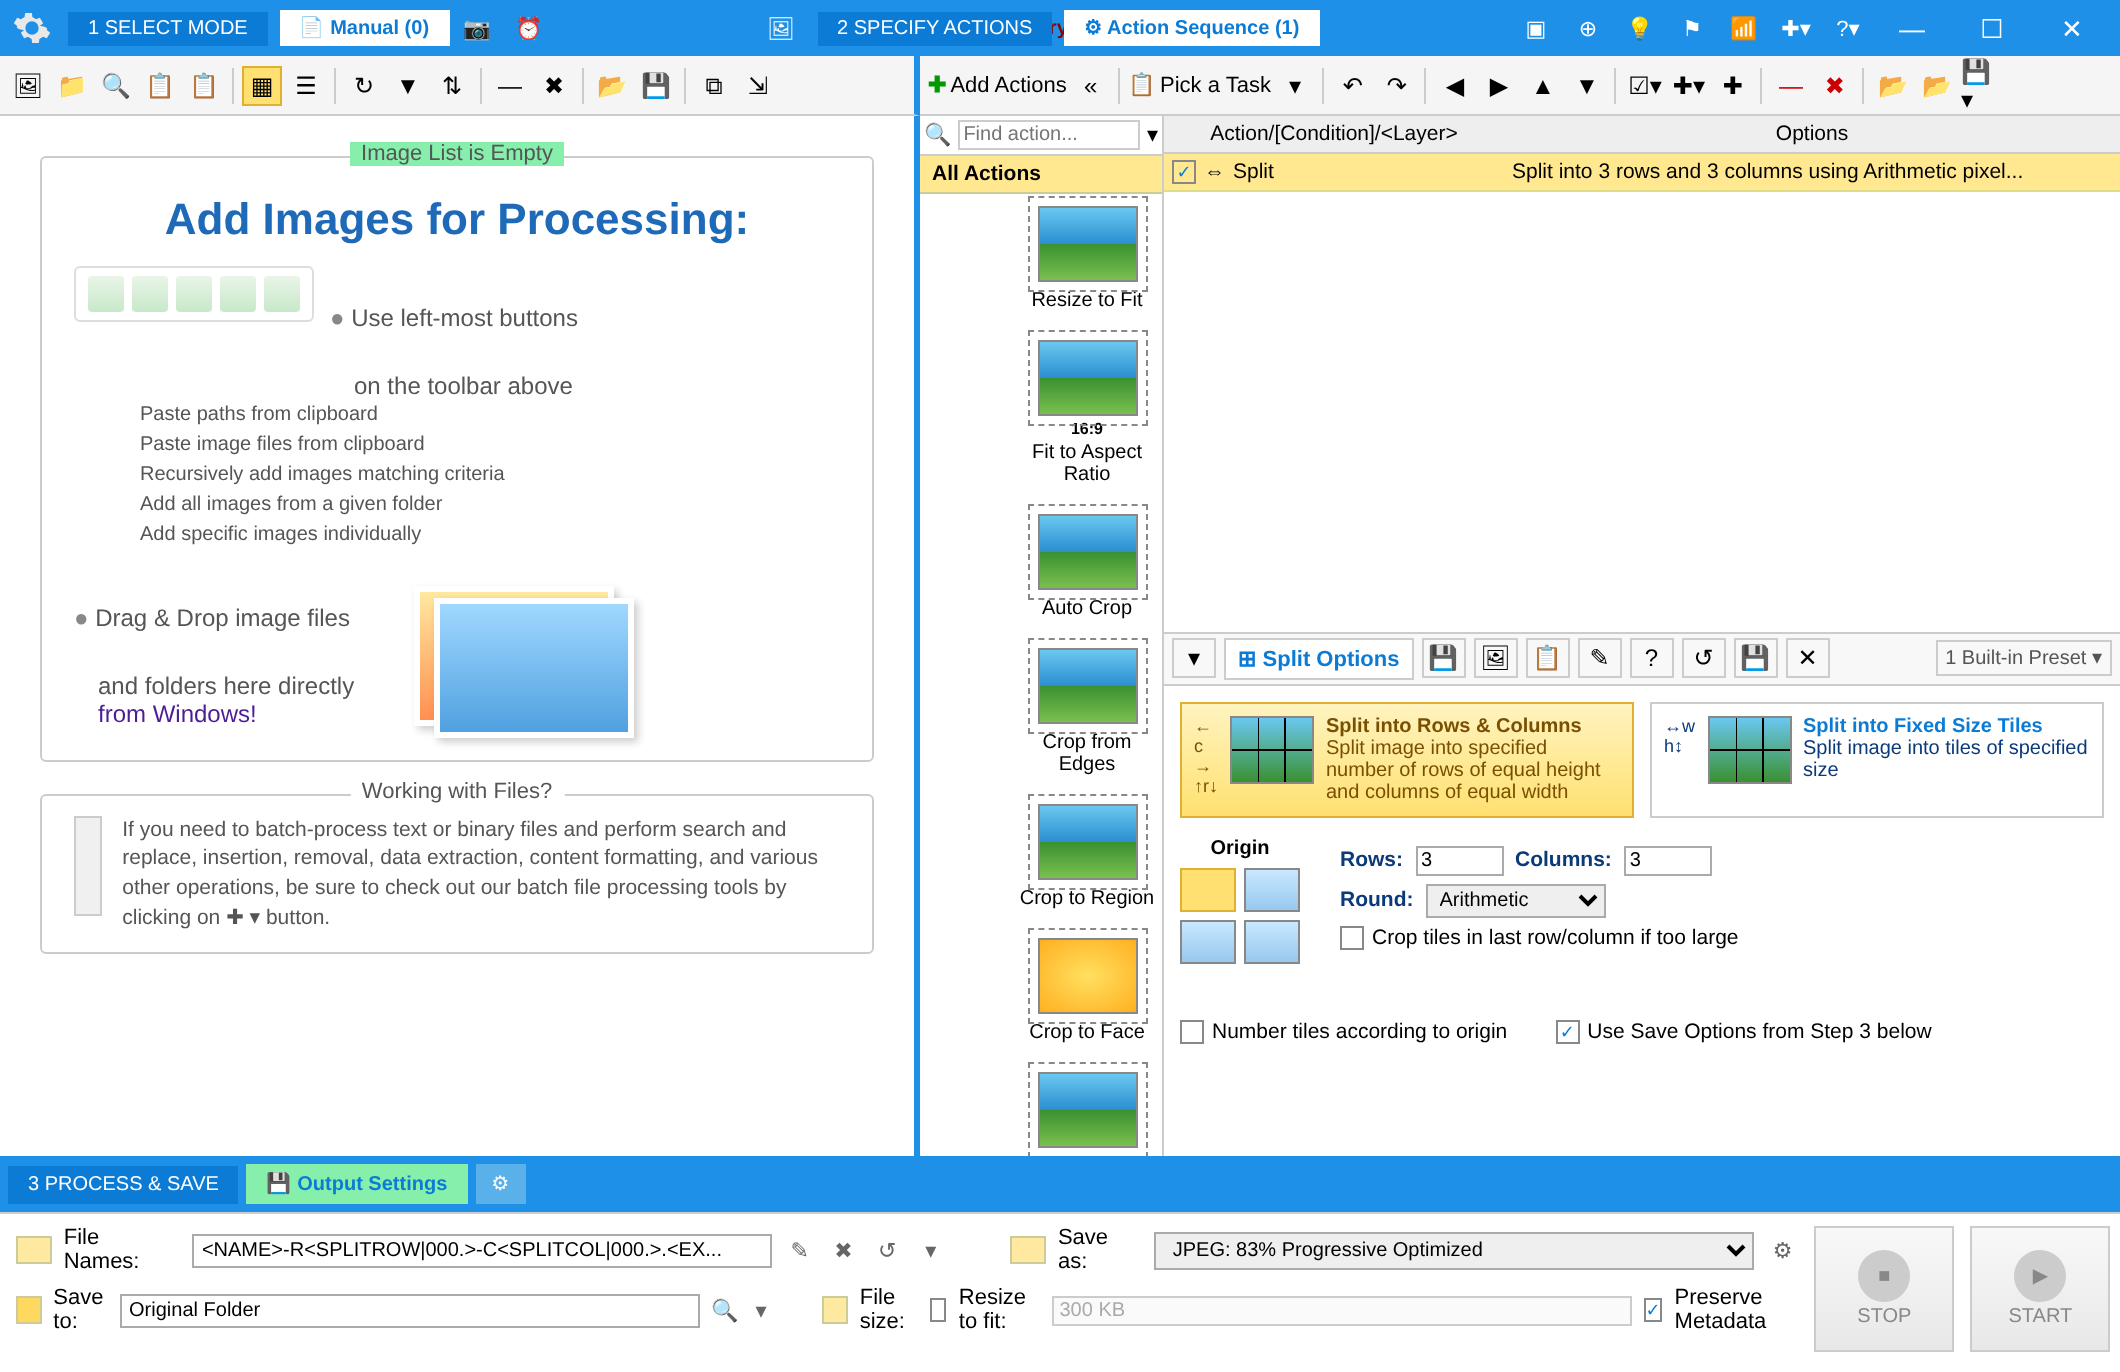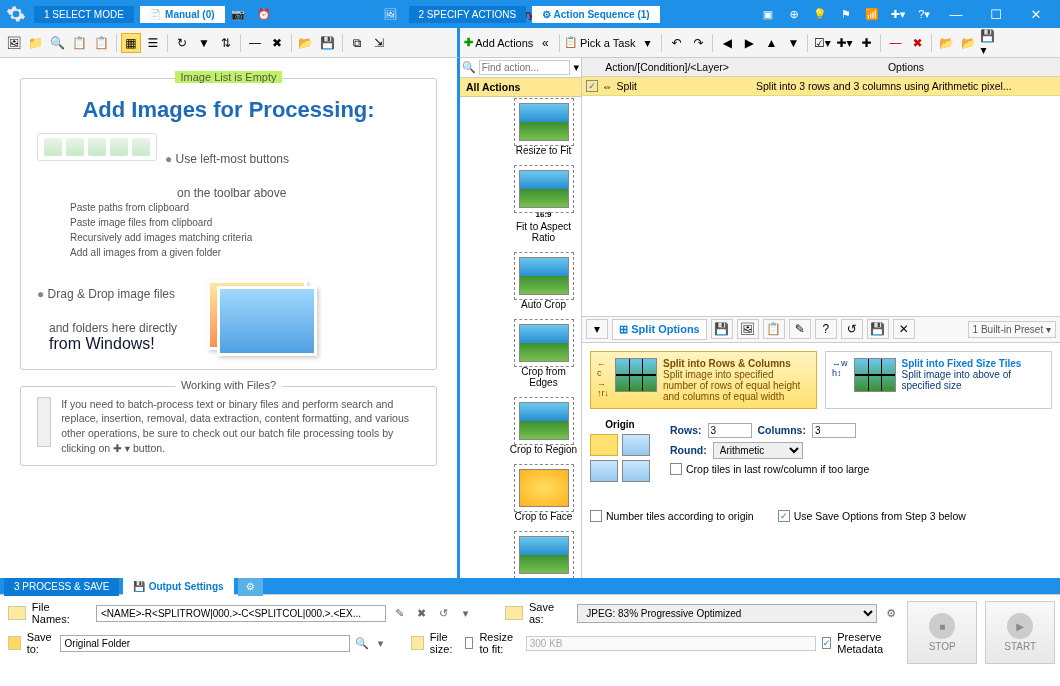--- a/index.html
+++ b/index.html
@@ -15,21 +15,21 @@
 .titlebar .winbtn { width: 40px; height: 28px; display: flex; align-items: center; justify-content: center; cursor: pointer; font-size: 13px; }
 
 .toolbar { height: 30px; background: #f5f5f5; border-bottom: 1px solid #ccc; display: flex; align-items: center; padding: 2px 4px; gap: 2px; }
 .toolbar .tbtn { width: 20px; height: 20px; display: flex; align-items: center; justify-content: center; cursor: pointer; font-size: 12px; }
 .toolbar .sep { width: 1px; height: 18px; background: #ccc; margin: 0 2px; }
 
 .main { display: flex; height: 520px; }
 
 .left-panel { width: 460px; border-right: 3px solid #1e90e8; background: #fff; padding: 20px; position: relative; }
 .empty-box { border: 1px solid #ccc; border-radius: 3px; padding: 10px 16px 16px; position: relative; }
-.empty-box legend { font-size: 11px; color: #555; padding: 0 6px; background: #bef264; position: absolute; top: -8px; left: 50%; transform: translateX(-50%); }
+.empty-box legend { font-size: 11px; color: #555; padding: 0 6px; background: #86efac; position: absolute; top: -8px; left: 50%; transform: translateX(-50%); }
 .empty-box h2 { color: #1e6ab8; font-size: 22px; font-weight: bold; margin: 8px 0 10px; text-align: center; }
 .hint-row { display: flex; align-items: flex-start; gap: 8px; }
 .hint-icons { border: 1px solid #ddd; border-radius: 3px; padding: 4px 6px; display: flex; gap: 4px; }
 .hint-icons .ic { width: 18px; height: 18px; background: linear-gradient(#e8f5e8,#c8e8c8); border-radius: 2px; }
 .bullet-text { color: #555; font-size: 12px; line-height: 1.4; margin: 18px 0; }
 .bullet-text::before { content: "● "; color: #888; }
 .arrow-labels { font-size: 10px; color: #555; margin-left: 33px; line-height: 1.5; }
 .photo-stack { width: 100px; height: 70px; background: linear-gradient(#ffe8a0,#ff9050); border: 3px solid #fff; box-shadow: 2px 2px 4px rgba(0,0,0,0.2); float: right; margin: 4px; }
 
 .files-box { border: 1px solid #ccc; border-radius: 3px; padding: 10px 16px; margin-top: 16px; position: relative; }
@@ -80,23 +80,23 @@
 .origin-grid .og.sel { background: #ffe070; border-color: #e0b030; }
 
 .field-row { display: flex; align-items: center; gap: 6px; margin: 4px 0; font-size: 10.5px; }
 .field-row label { color: #0b3a7a; font-weight: bold; }
 .field-row input[type=number] { width: 44px; border: 1px solid #aaa; padding: 1px 2px; font-size: 10px; }
 .field-row select { border: 1px solid #aaa; padding: 1px 2px; font-size: 10px; width: 90px; }
 .chk-row { display: flex; align-items: flex-start; gap: 4px; margin: 4px 0; font-size: 10.5px; }
 
 .bottom-chks { display: flex; gap: 24px; margin-top: 24px; }
 
-.footer-strip { height: 16px; background: #1e90e8; display: flex; align-items: center; padding: 0 4px; gap: 4px; }
+.footer-strip { height: 28px; background: #1e90e8; display: flex; align-items: center; padding: 0 4px; gap: 4px; }
 .footer-strip .ftab { background: #0b7bd6; color: #fff; padding: 4px 10px; font-size: 10px; }
-.footer-strip .ftab.active { background: #ffffff; color: #0b7bd6; font-weight: bold; }
+.footer-strip .ftab.active { background: #86efac; color: #0b7bd6; font-weight: bold; }
 
 .footer-body { height: 76px; background: #fff; border-top: 1px solid #ccc; display: flex; padding: 6px 8px; gap: 8px; }
 .footer-left { flex: 1; display: flex; flex-direction: column; gap: 6px; }
 .fl-row { display: flex; align-items: center; gap: 6px; font-size: 11px; }
 .fl-row .ic { width: 18px; height: 14px; background: #ffe8a0; border: 1px solid #cc9; }
 .fl-row input[type=text] { flex: 0 0 290px; border: 1px solid #aaa; padding: 2px 4px; font-size: 10px; }
 .fl-row .mini { width: 16px; height: 16px; cursor: pointer; display: flex; align-items: center; justify-content: center; font-size: 11px; color: #666; }
 .fl-row select { border: 1px solid #aaa; padding: 2px 4px; font-size: 10px; flex: 0 0 300px; }
 
 .footer-right { display: flex; gap: 8px; align-items: stretch; }
@@ -209,26 +209,27 @@
         <div>
           <div class="bullet-text">Use left-most buttons</div>
           <div style="color:#555;font-size:12px;margin-left:12px">on the toolbar above</div>
         </div>
       </div>
       <div class="arrow-labels">
         <div>Paste paths from clipboard</div>
         <div>Paste image files from clipboard</div>
         <div>Recursively add images matching criteria</div>
         <div>Add all images from a given folder</div>
+        <div>Add specific images individually</div>
       </div>
       <div style="display:flex;align-items:center;gap:22px;margin-top:8px">
         <div>
           <div class="bullet-text">Drag &amp; Drop image files</div>
           <div style="color:#555;font-size:12px;margin-left:12px">and folders here directly</div>
-          <div style="color:#0f172a;font-size:16px;margin-left:12px">from Windows!</div>
+          <div style="color:#4c1d95;font-size:12px;margin-left:12px">from Windows!</div>
         </div>
         <div style="position:relative;width:110px;height:76px">
           <div class="photo-stack" style="position:absolute;top:4px;left:4px"></div>
           <div class="photo-stack" style="position:absolute;top:10px;left:14px;background:linear-gradient(#a0d8ff,#50a0e0)"></div>
         </div>
       </div>
     </div>
     <div class="files-box">
       <legend>Working with Files?</legend>
       <div class="files-body">
@@ -297,21 +298,21 @@
             <div>
               <div class="mc-title">Split into Rows &amp; Columns</div>
               <div style="color:#7a5000">Split image into specified number of rows of equal height and columns of equal width</div>
             </div>
           </div>
           <div class="mode-card inactive">
             <div style="font-size:9px;color:#0b3a7a">↔w<br>h↕</div>
             <div class="mc-icon"></div>
             <div>
               <div class="mc-title">Split into Fixed Size Tiles</div>
-              <div style="color:#0b3a7a">Split image into above of specified size</div>
+              <div style="color:#0b3a7a">Split image into tiles of specified size</div>
             </div>
           </div>
         </div>
 
         <div class="grid-opts">
           <div class="origin-block">
             <div style="font-weight:bold">Origin</div>
             <div class="origin-grid">
               <div class="og sel"></div>
               <div class="og"></div>

